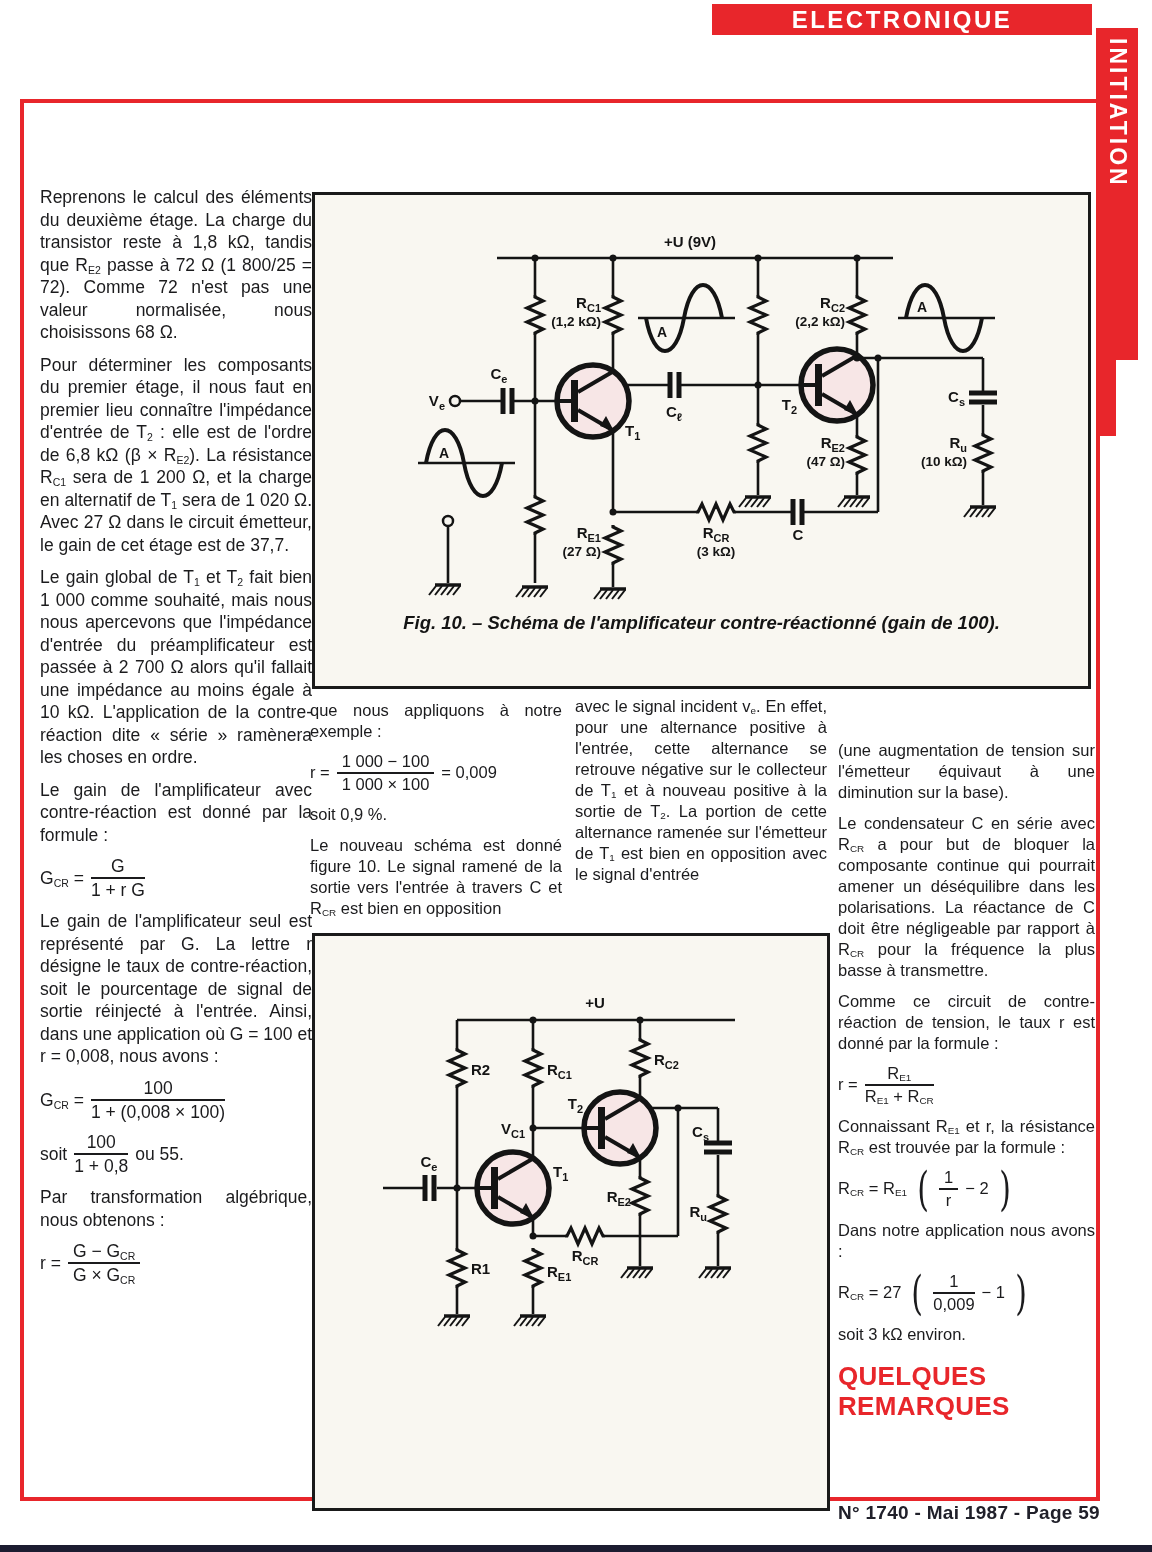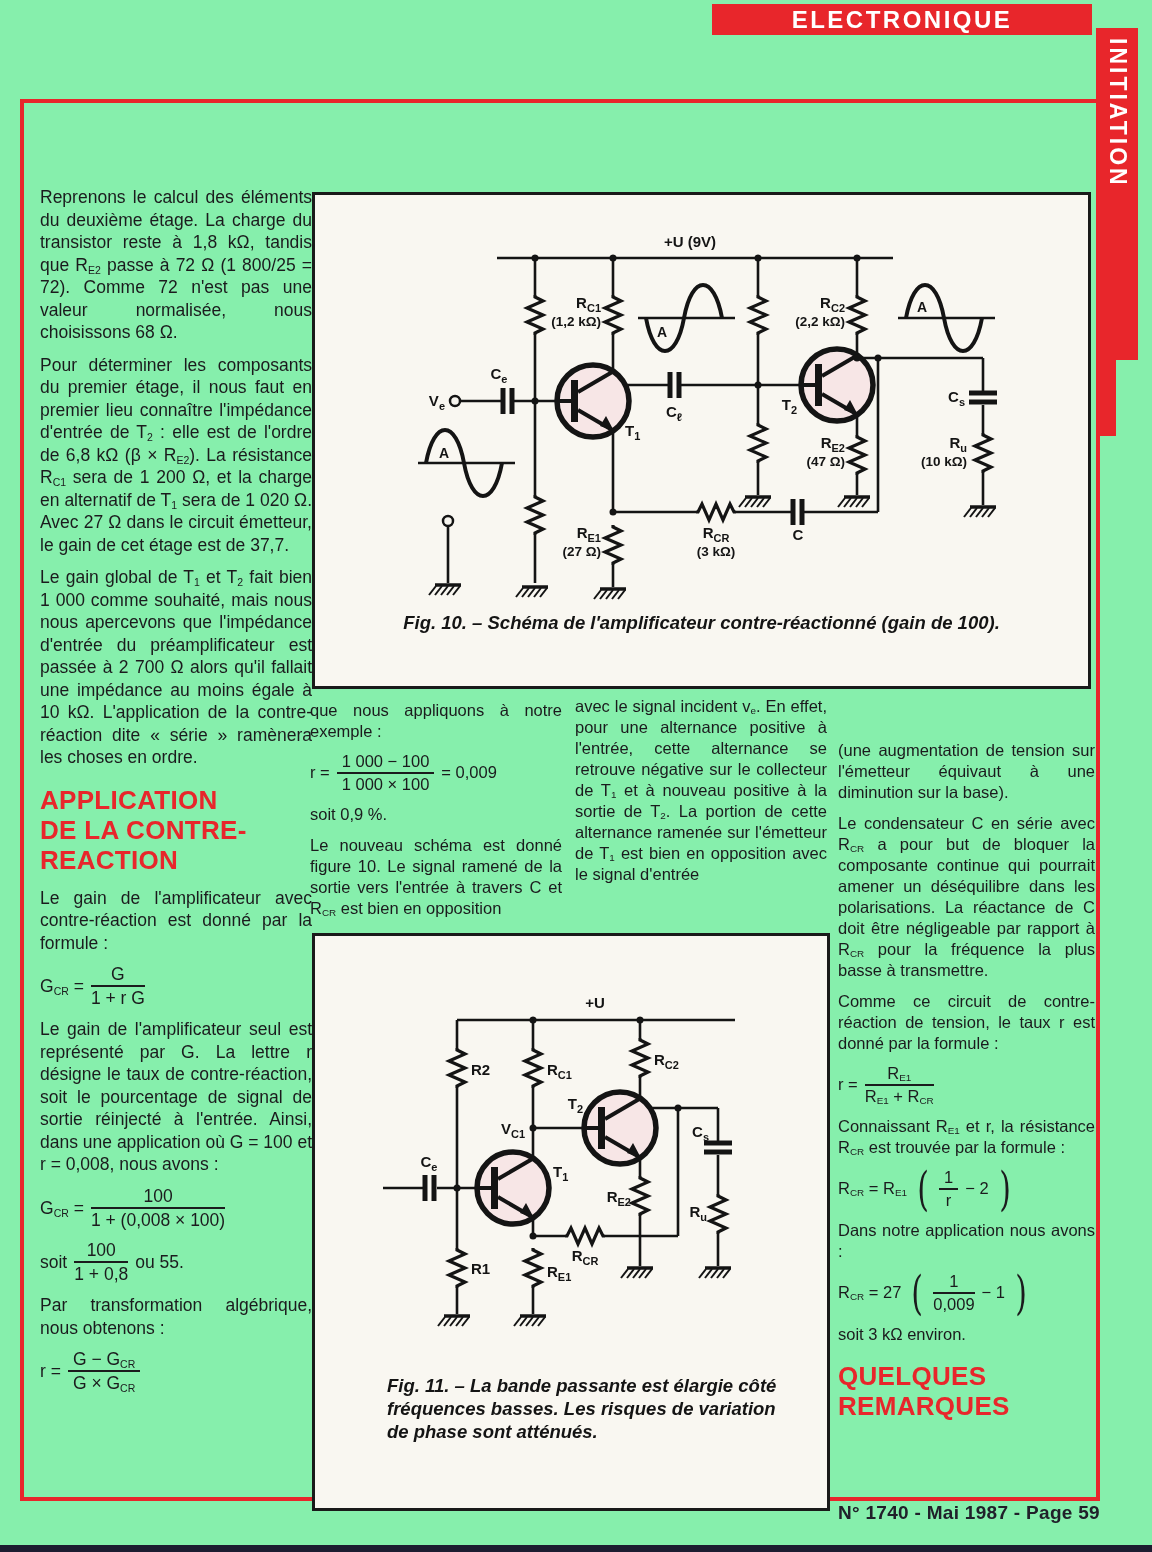--- a/index.html
+++ b/index.html
@@ -1,16 +1,16 @@
 <!DOCTYPE html>
 <html><head>
 <meta charset="utf-8">
 <style>
   html,body{margin:0;padding:0;background:#e9e7e1;}
-  .page{position:relative;width:1152px;height:1552px;background:#86efac;overflow:hidden;
+  .page{position:relative;width:1152px;height:1552px;background:#ffffff;overflow:hidden;
         font-family:"Liberation Sans","DejaVu Sans",sans-serif;color:#1b1b1d;}
   
   .mag-banner{position:absolute;left:712px;top:4px;width:380px;height:31px;background:#e8262b;
               display:flex;align-items:center;justify-content:center;}
   .mag-banner span{color:#fff;font-weight:800;font-size:24px;letter-spacing:2.5px;}
   .side-tab{position:absolute;left:1096px;top:28px;width:42px;height:332px;background:#e8262b;}
   .side-tab span{display:block;writing-mode:vertical-rl;text-orientation:mixed;color:#fff;
                  font-weight:800;font-size:23px;letter-spacing:3px;margin:10px auto 0 auto;}
   .side-tab-stub{position:absolute;left:1096px;top:358px;width:20px;height:78px;background:#e8262b;}
   .frame{position:absolute;left:20px;top:99px;width:1072px;height:1394px;border:4px solid #e8262b;
@@ -60,21 +60,20 @@
   <div class="side-tab">
     <span>INITIATION</span>
   </div>
   <div class="side-tab-stub"></div>
   <div class="frame"></div>
 
   <div class="col col-left">
     <p>Reprenons le calcul des éléments du deuxième étage. La charge du transistor reste à 1,8 kΩ, tandis que R<sub>E2</sub> passe à 72 Ω (1 800/25 = 72). Comme 72 n'est pas une valeur normalisée, nous choisissons 68 Ω.</p>
     <p>Pour déterminer les composants du premier étage, il nous faut en premier lieu connaître l'impédance d'entrée de T<sub>2</sub> : elle est de l'ordre de 6,8 kΩ (β × R<sub>E2</sub>). La résistance R<sub>C1</sub> sera de 1 200 Ω, et la charge en alternatif de T<sub>1</sub> sera de 1 020 Ω. Avec 27 Ω dans le circuit émetteur, le gain de cet étage est de 37,7.</p>
     <p>Le gain global de T<sub>1</sub> et T<sub>2</sub> fait bien 1 000 comme souhaité, mais nous nous apercevons que l'impédance d'entrée du préamplificateur est passée à 2 700 Ω alors qu'il fallait une impédance au moins égale à 10 kΩ. L'application de la contre-réaction dite « série » ramènera les choses en ordre.</p>
-    <div class="red-heading">APPLICATION<br>DE LA CONTRE-<br>REACTION</div>
     <p>Le gain de l'amplificateur avec contre-réaction est donné par la formule :</p>
     <div class="formula">
       <span>G<sub>CR</sub> =</span>
       <span class="frac">
           <span class="num">G</span>
           <span class="den">1 + r G</span>
         </span>
     </div>
     <p>Le gain de l'amplificateur seul est représenté par G. La lettre r désigne le taux de contre-réaction, soit le pourcentage de signal de sortie réinjecté à l'entrée. Ainsi, dans une application où G = 100 et r = 0,008, nous avons :</p>
     <div class="formula">
@@ -331,18 +330,17 @@
       <text x="210" y="198" text-anchor="end"><tspan>V</tspan><tspan class="tsub" dy="4">C1</tspan></text>
       <text x="238" y="241"><tspan>T</tspan><tspan class="tsub" dy="4">1</tspan></text>
       <text x="114" y="231" text-anchor="middle"><tspan>C</tspan><tspan class="tsub" dy="4">e</tspan></text>
       <text x="394" y="201" text-anchor="end"><tspan>C</tspan><tspan class="tsub" dy="4">s</tspan></text>
       <text x="316" y="266" text-anchor="end"><tspan>R</tspan><tspan class="tsub" dy="4">E2</tspan></text>
       <text x="392" y="281" text-anchor="end"><tspan>R</tspan><tspan class="tsub" dy="4">u</tspan></text>
       <text x="156" y="338">R1</text>
       <text x="232" y="341"><tspan>R</tspan><tspan class="tsub" dy="4">E1</tspan></text>
       <text x="270" y="325" text-anchor="middle"><tspan>R</tspan><tspan class="tsub" dy="4">CR</tspan></text>
     </svg>
-    <div class="caption cap11">Fig. 11. – La bande passante est élargie côté fréquences basses. Les risques de variation de phase sont atténués.</div>
   </div>
 
   <div class="footer-line">N° 1740 - Mai 1987 - Page 59</div>
   <div class="bottom-strip"></div>
 </div>
 
 </body></html>

